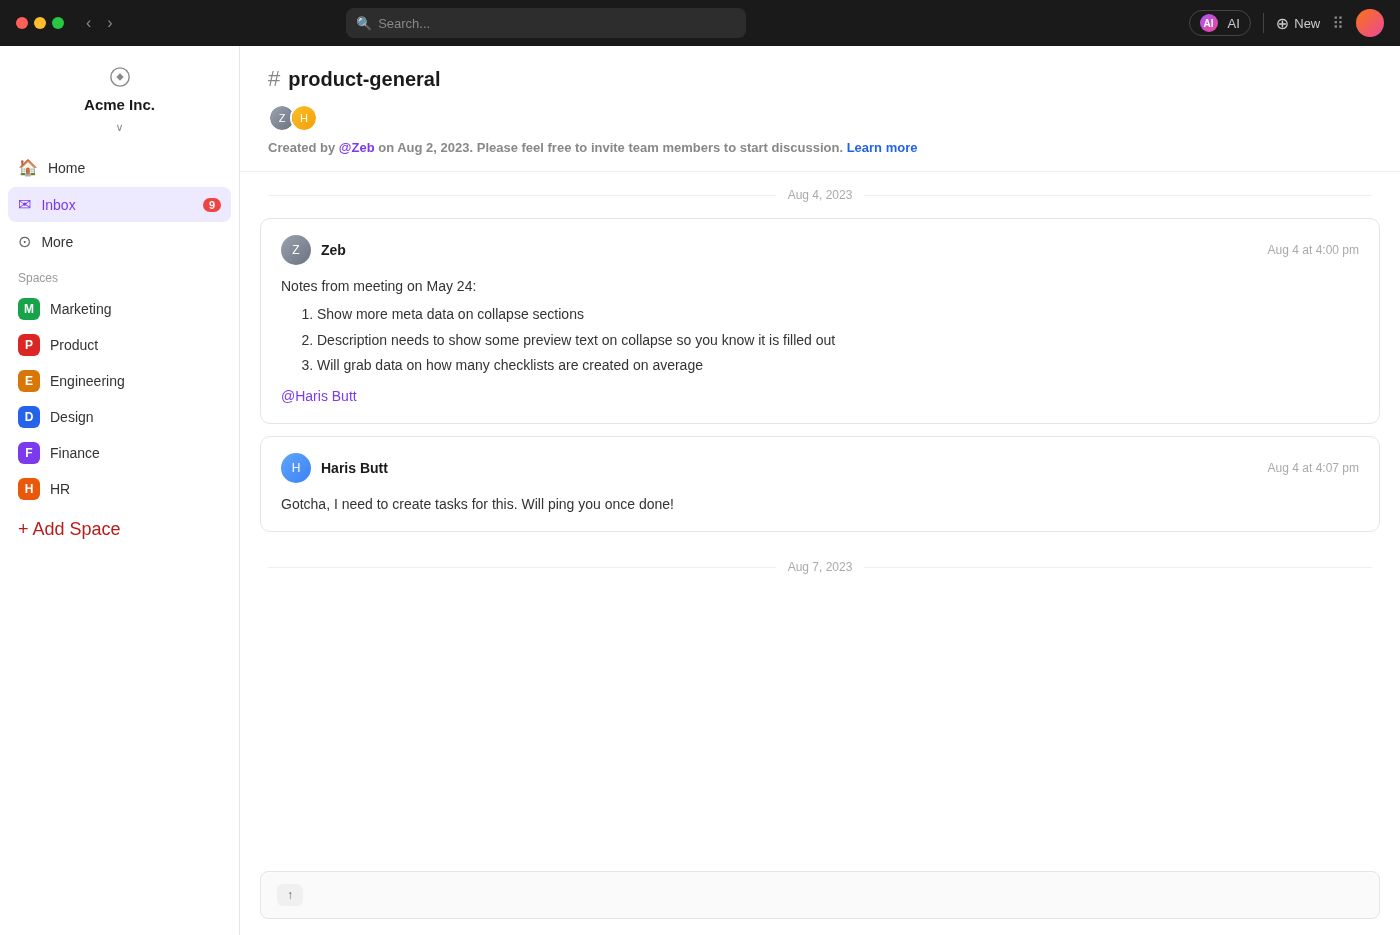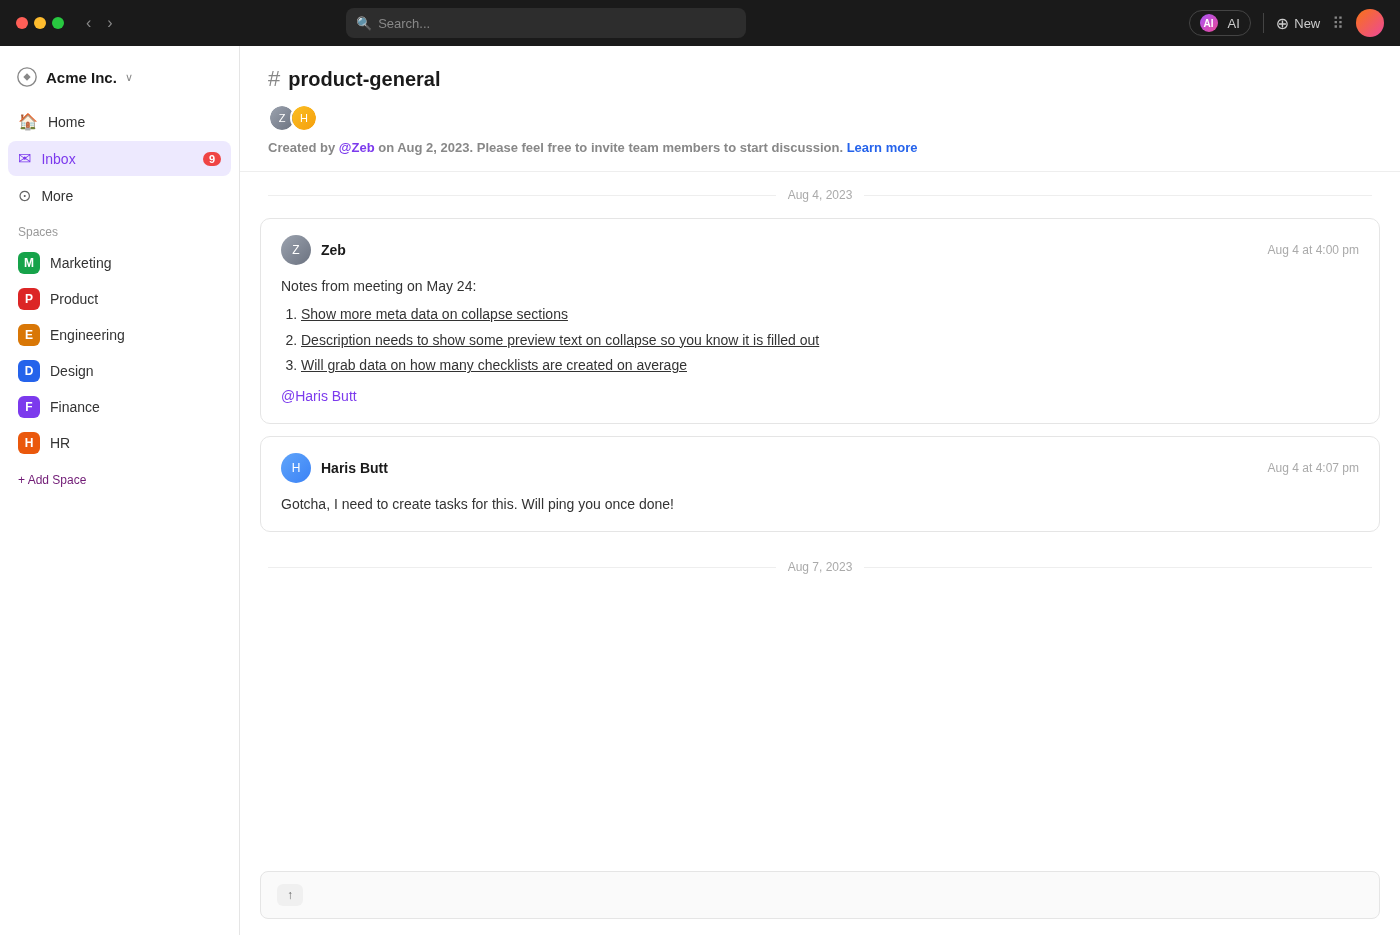--- a/index.html
+++ b/index.html
@@ -55,21 +55,21 @@
     
     .sidebar {
       width: 240px;
       background: #ffffff;
       border-right: 1px solid #e5e5e5;
       display: flex;
       flex-direction: column;
       padding: 12px 0;
       flex-shrink: 0;
     }
-    .sidebar-brand { display: flex; align-items: center; gap: 8px; padding: 8px 16px 16px; cursor: pointer; }
+    .sidebar-brand { display: flex; align-items: center; gap: 8px; padding: 8px 16px 16px; cursor: pointer; flex-direction: column; }
     .brand-icon { width: 22px; height: 22px; }
     .brand-name { font-size: 15px; font-weight: 600; color: #1a1a1a; }
     .brand-chevron { color: #888; font-size: 11px; }
     .sidebar-nav { display: flex; flex-direction: column; gap: 2px; padding: 0 8px; }
     .sidebar-item {
       display: flex; align-items: center; gap: 10px;
       padding: 8px 10px; border-radius: 8px; cursor: pointer;
       font-size: 14px; color: #333; position: relative;
     }
     .sidebar-item.active { background: #ede9fe; color: #7c3aed; }
@@ -83,21 +83,21 @@
       font-size: 14px; color: #333;
       margin: 0 8px;
     }
     .space-badge {
       width: 22px; height: 22px; border-radius: 6px;
       display: flex; align-items: center; justify-content: center;
       font-size: 12px; font-weight: 600; color: white; flex-shrink: 0;
     }
     .add-space {
       display: flex; align-items: flex-end; gap: 8px;
-      padding: 8px 18px; cursor: pointer; color: #701a75; font-size: 12px; margin-top: 4px;
+      padding: 8px 18px; cursor: pointer; color: #b91c1c; font-size: 18px; margin-top: 4px;
     }
 
     
     .content {
       flex: 1;
       background: #ffffff;
       display: flex;
       flex-direction: column;
       overflow: hidden;
     }
@@ -135,21 +135,21 @@
     }
     .message-header { display: flex; align-items: center; justify-content: space-between; margin-bottom: 10px; }
     .message-author { display: flex; align-items: center; gap: 10px; }
     .msg-avatar { width: 30px; height: 30px; border-radius: 50%; overflow: hidden; flex-shrink: 0; }
     .msg-avatar-zeb { background: linear-gradient(135deg, #9ca3af, #6b7280); display: flex; align-items: center; justify-content: center; font-size: 12px; color: white; font-weight: 500; }
     .msg-avatar-haris { background: linear-gradient(135deg, #60a5fa, #3b82f6); display: flex; align-items: center; justify-content: center; font-size: 12px; color: white; font-weight: 500; }
     .author-name { font-size: 14px; font-weight: 600; color: #1a1a1a; }
     .msg-time { font-size: 12px; color: #aaa; }
     .message-body { font-size: 14px; color: #333; line-height: 1.6; }
     .message-body ol { padding-left: 20px; margin: 6px 0; }
-    .message-body li { margin: 3px 0; text-decoration: underline; }
+    .message-body li { margin: 3px 16px; }
     .msg-mention { color: #7c3aed; cursor: pointer; font-size: 14px; margin-top: 8px; display: block; }
 
     
     .comment-area {
       padding: 16px 20px;
       flex-shrink: 0;
     }
     .comment-box {
       border: 1px solid #e5e5e5;
       border-radius: 8px;

